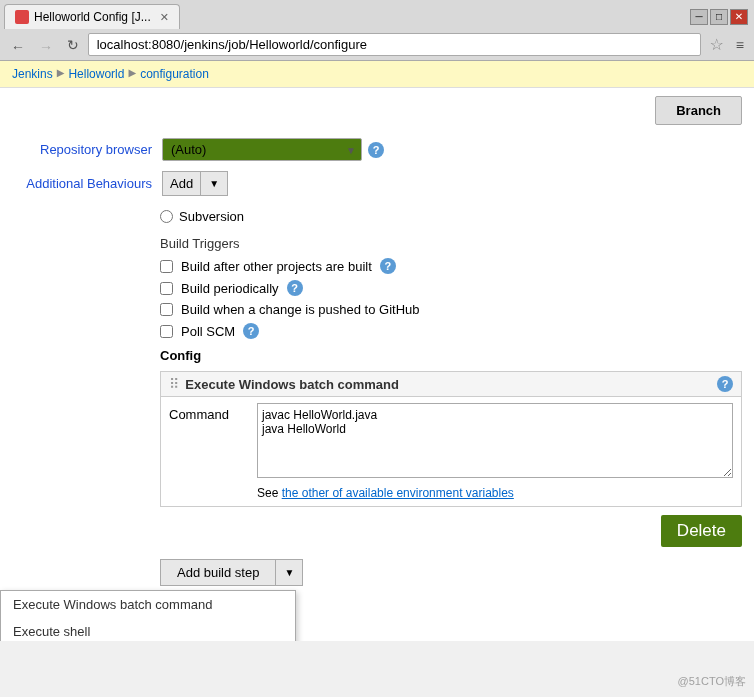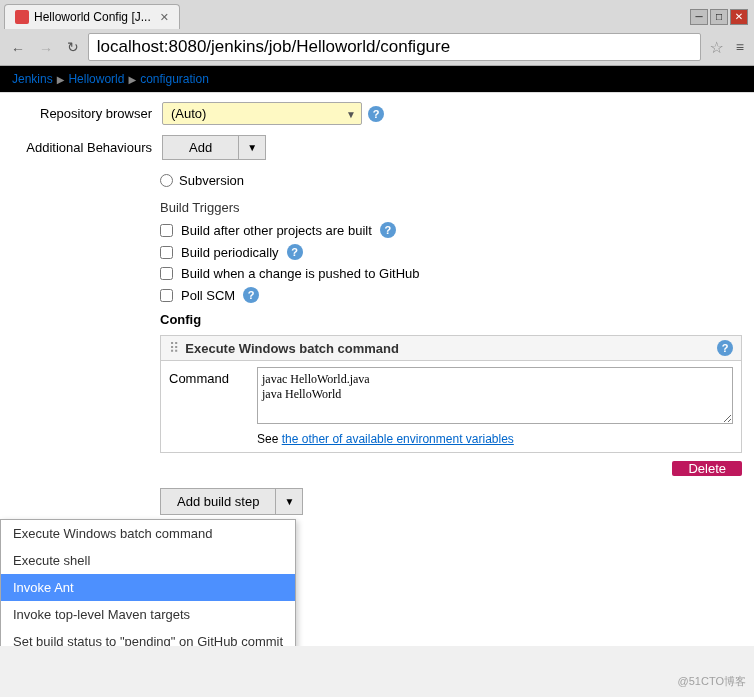--- a/index.html
+++ b/index.html
@@ -71,32 +71,31 @@
       font-size: 14px;
       color: #555;
       padding: 2px 5px;
     }
     .nav-btn:disabled { color: #aaa; cursor: default; }
     .address-bar {
       flex: 1;
       padding: 3px 8px;
       border: 1px solid #aaa;
       background: white;
-      font-size: 17px;
+      font-size: 13px;
       border-radius: 2px;
     }
     .nav-star { font-size: 16px; color: #888; padding: 0 4px; cursor: pointer; }
     .nav-menu { font-size: 14px; color: #555; padding: 0 4px; cursor: pointer; }
 
     
     .breadcrumb {
       display: flex;
-      align-items: center;
       padding: 6px 12px;
-      background: #000000;
+      background: #fef9c3;
       border-bottom: 1px solid #ddd;
       font-size: 12px;
       color: #0066cc;
       gap: 4px;
     }
     .breadcrumb a { color: #0066cc; text-decoration: none; }
     .breadcrumb .sep { color: #888; font-size: 10px; }
 
     
     .content-area {
@@ -129,32 +128,32 @@
     .form-row {
       display: flex;
       align-items: center;
       padding: 5px 0;
       gap: 10px;
     }
     .form-label {
       min-width: 140px;
       text-align: right;
       font-size: 13px;
-      color: #000000;
+      color: #1d4ed8;
     }
     .form-control-area {
       display: flex;
       align-items: center;
       gap: 6px;
     }
 
     select.form-select {
       padding: 3px 24px 3px 8px;
       border: 1px solid #aaa;
-      background: #fef9c3;
+      background: #4d7c0f;
       font-size: 13px;
       min-width: 200px;
       appearance: none;
       -webkit-appearance: none;
       border-radius: 2px;
     }
     .select-wrapper {
       position: relative;
       display: inline-block;
     }
@@ -179,21 +178,21 @@
       cursor: pointer;
       flex-shrink: 0;
     }
 
     
     .add-btn-group {
       display: flex;
       align-items: stretch;
     }
     .add-btn {
-      padding: 4px 26px;
+      padding: 4px 7px;
       background: #e8e8e8;
       border: 1px solid #aaa;
       border-right: none;
       font-size: 13px;
       cursor: pointer;
     }
     .add-dropdown-btn {
       padding: 4px 8px;
       background: #e8e8e8;
       border: 1px solid #aaa;
@@ -270,22 +269,22 @@
       padding: 6px 8px;
       gap: 8px;
     }
     .command-label {
       min-width: 80px;
       font-size: 13px;
       padding-top: 4px;
     }
     .command-textarea {
       flex: 1;
-      height: 57px;
-      font-family: Liberation Serif, serif;
+      height: 75px;
+      font-family: Liberation Sans, sans-serif;
       font-size: 12px;
       padding: 4px;
       border: 1px solid #aaa;
       resize: both;
     }
 
     .env-vars-link {
       padding: 2px 8px 6px 96px;
       font-size: 12px;
     }
@@ -294,25 +293,25 @@
       text-decoration: underline;
     }
 
     
     .delete-row {
       display: flex;
       justify-content: flex-end;
       padding: 4px 12px;
     }
     .delete-btn {
-      background: #be185d;
+      background: #4d7c0f;
       color: white;
       border: none;
-      padding: 0 16px;
-      font-size: 13px;
+      padding: 6px 16px;
+      font-size: 17px;
       cursor: pointer;
       border-radius: 2px;
     }
 
     
     .add-build-step-row {
       padding: 8px 12px 4px 160px;
       position: relative;
     }
     .add-build-btn-group {
@@ -395,20 +394,23 @@
 <div class="content-area">
 
   <div class="breadcrumb">
     <a>Jenkins</a>
     <span class="sep">▶</span>
     <a>Helloworld</a>
     <span class="sep">▶</span>
     <a>configuration</a>
   </div>
 
+  <div class="branch-area">
+    <button class="branch-btn">Branch</button>
+  </div>
 
   <div class="form-section">
     <div class="form-row">
       <div class="form-label">Repository browser</div>
       <div class="form-control-area">
         <div class="select-wrapper">
           <select class="form-select">
             <option>(Auto)</option>
           </select>
         </div>

